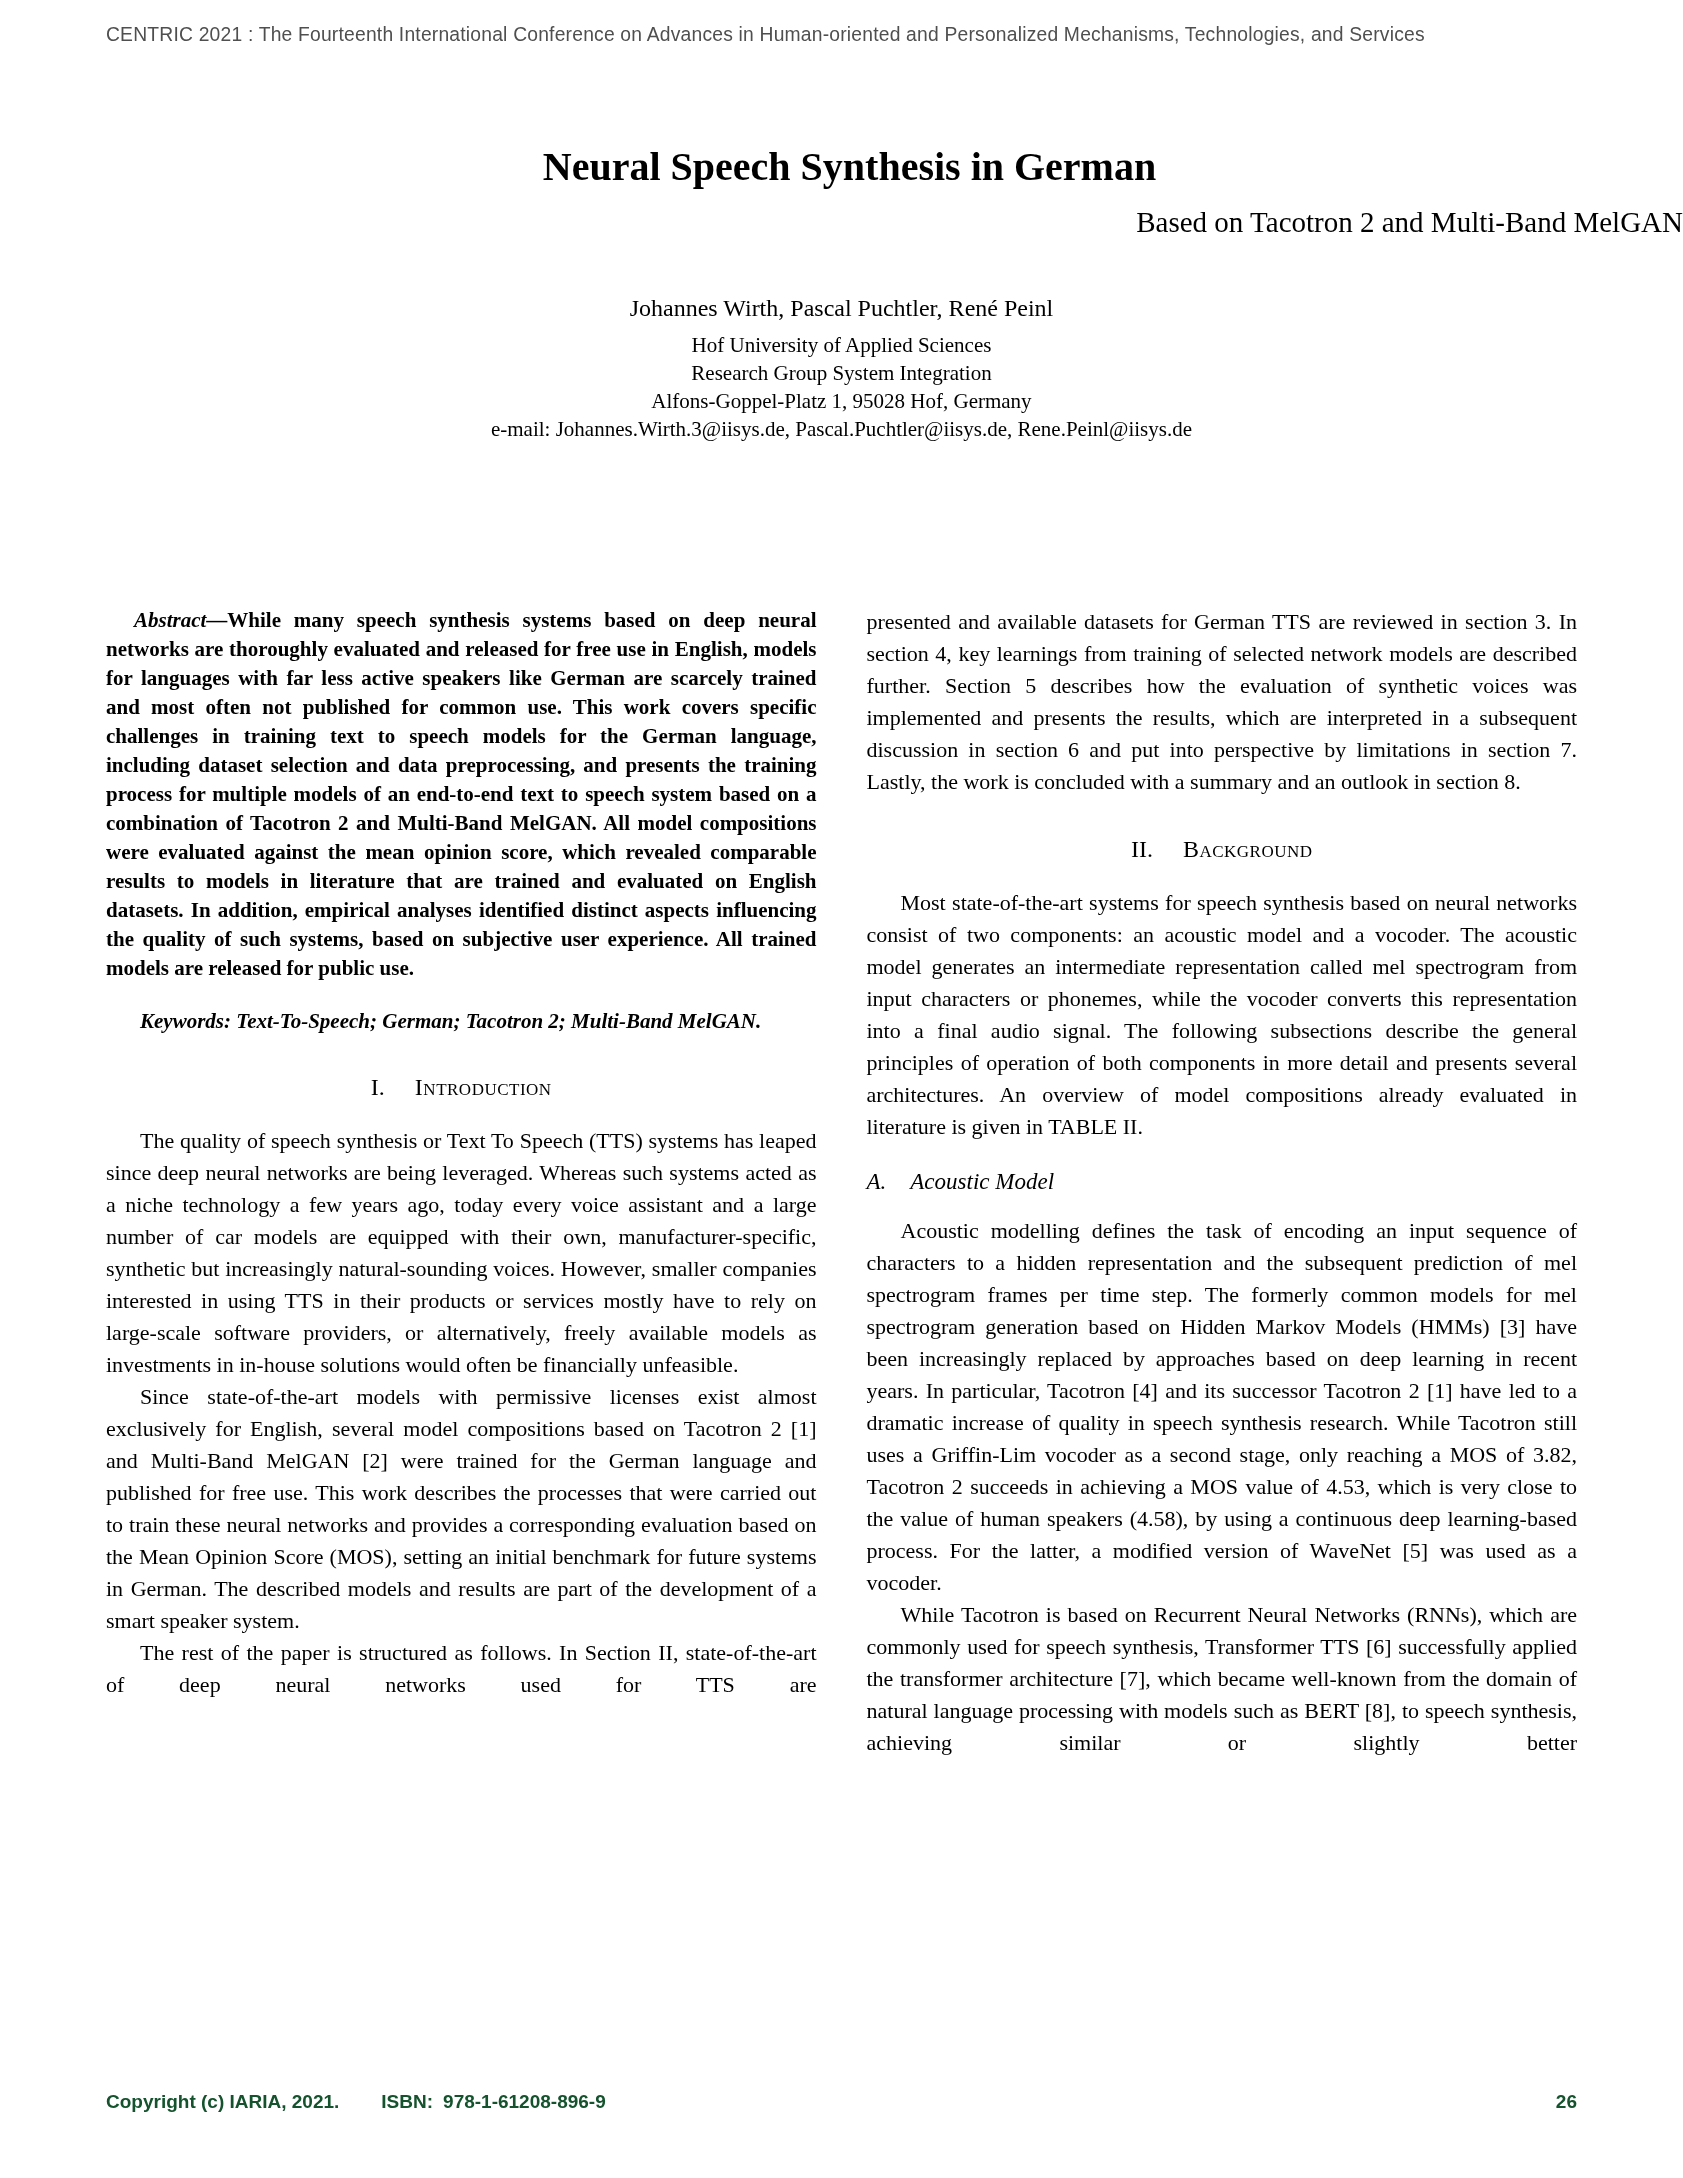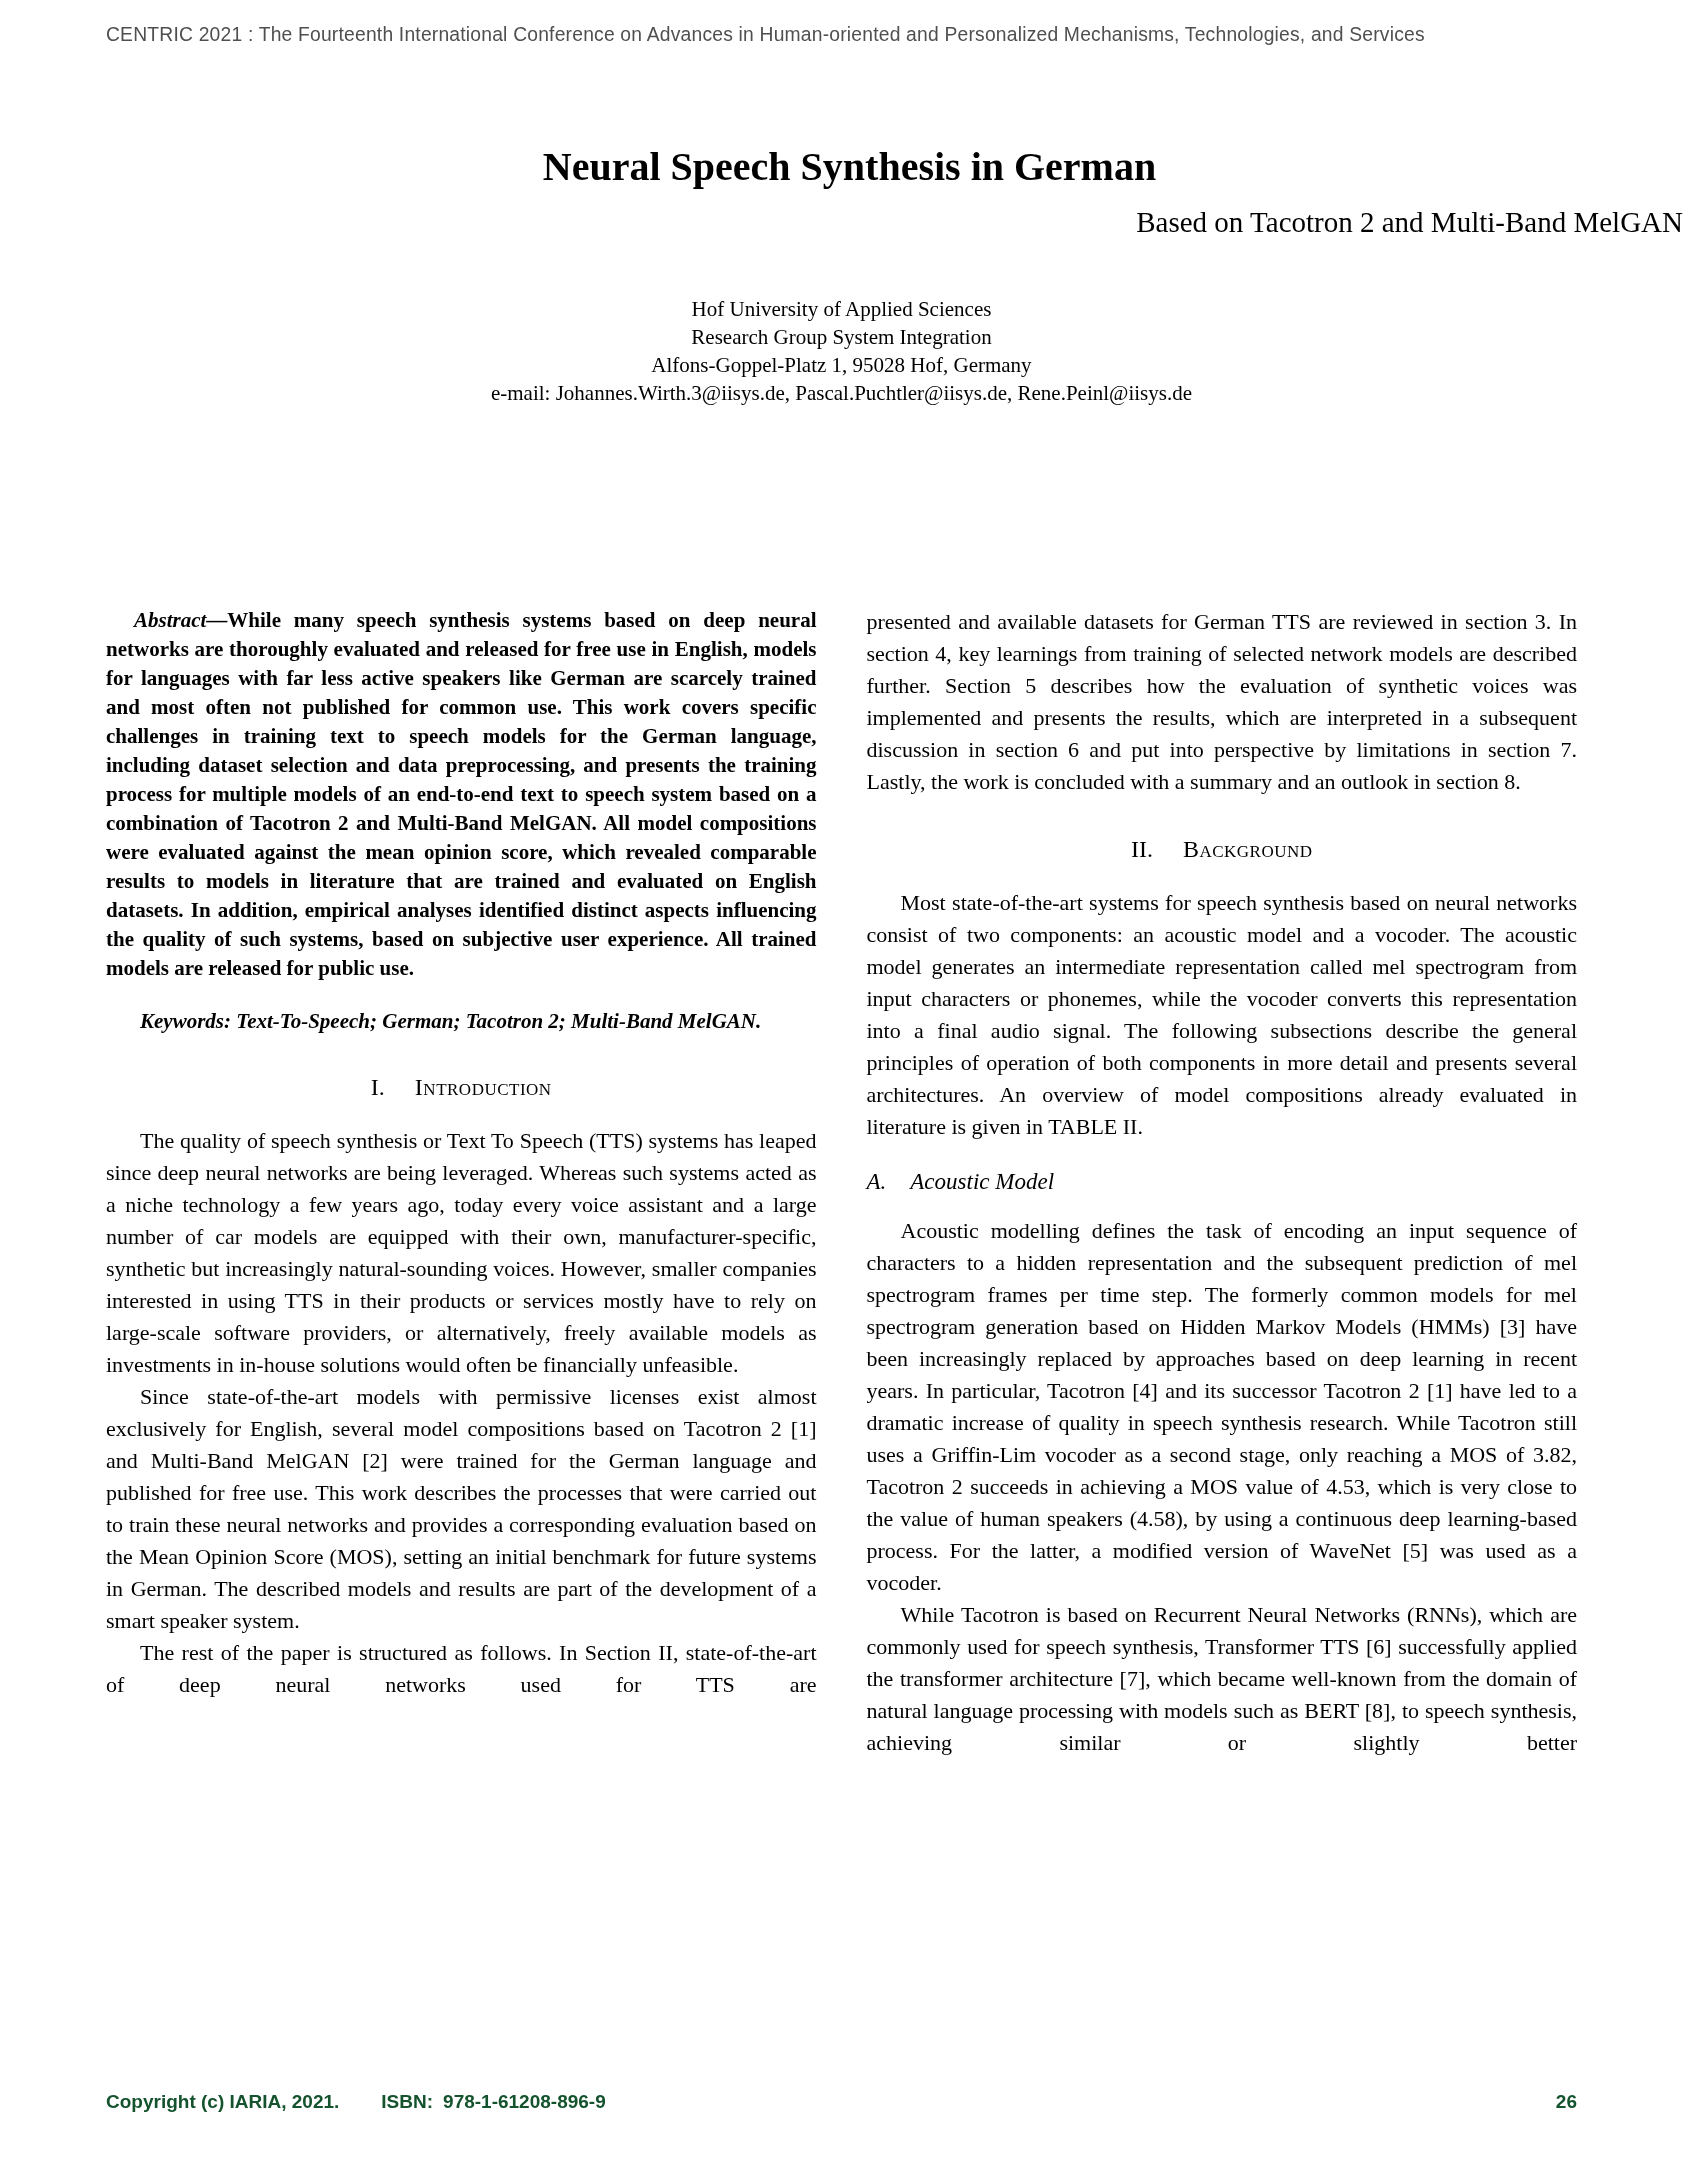--- a/index.html
+++ b/index.html
@@ -120,20 +120,21 @@
 <body>
 
 <div class="page">
 
   <div class="conf-header">CENTRIC 2021 : The Fourteenth International Conference on Advances in Human-oriented and Personalized Mechanisms, Technologies, and Services</div>
 
   <h1 class="title-main">Neural Speech Synthesis in German</h1>
   <div class="title-sub">Based on Tacotron 2 and Multi-Band MelGAN</div>
 
   <div class="authors">
+    <div class="names">Johannes Wirth, Pascal Puchtler, René Peinl</div>
     <div class="aff-line">Hof University of Applied Sciences</div>
     <div class="aff-line">Research Group System Integration</div>
     <div class="aff-line">Alfons-Goppel-Platz 1, 95028 Hof, Germany</div>
     <div class="aff-line">e-mail: Johannes.Wirth.3@iisys.de, Pascal.Puchtler@iisys.de, Rene.Peinl@iisys.de</div>
   </div>
 
   <div class="columns">
 
     <div class="col">
       <p class="abstract"><span class="abstract-label">Abstract</span><span>—While many speech synthesis systems based on deep neural networks are thoroughly evaluated and released for free use in English, models for languages with far less active speakers like German are scarcely trained and most often not published for common use. This work covers specific challenges in training text to speech models for the German language, including dataset selection and data preprocessing, and presents the training process for multiple models of an end-to-end text to speech system based on a combination of Tacotron 2 and Multi-Band MelGAN. All model compositions were evaluated against the mean opinion score, which revealed comparable results to models in literature that are trained and evaluated on English datasets. In addition, empirical analyses identified distinct aspects influencing the quality of such systems, based on subjective user experience. All trained models are released for public use.</span></p>

